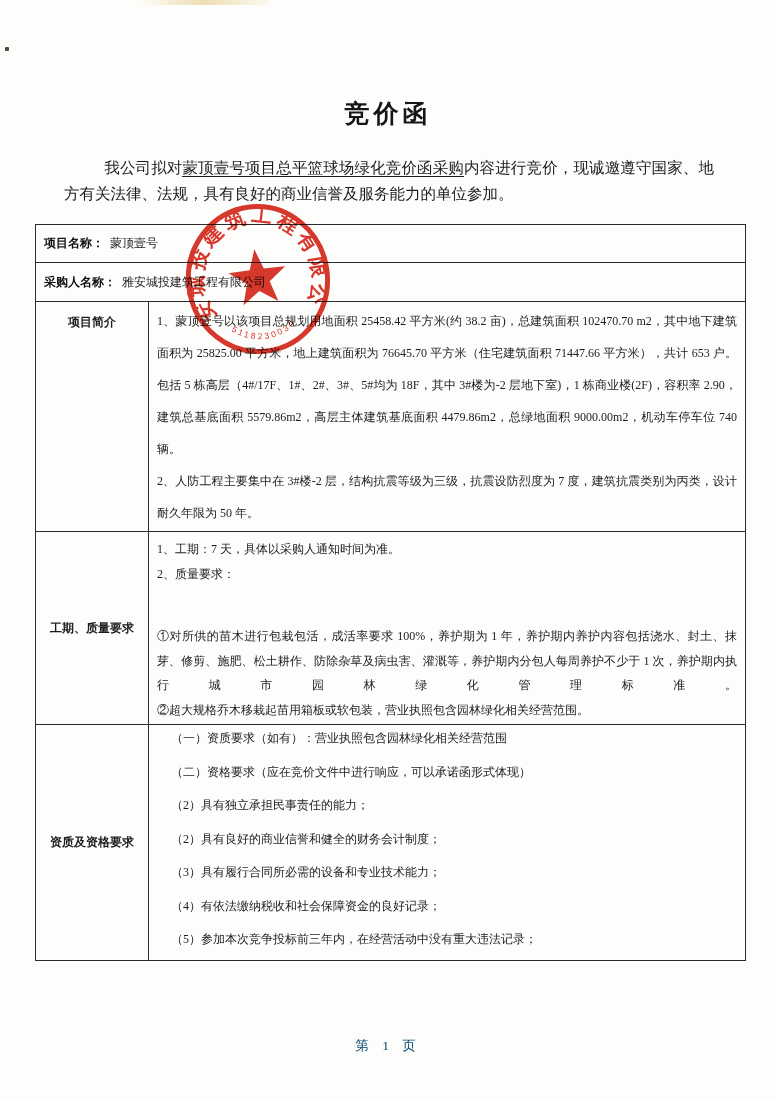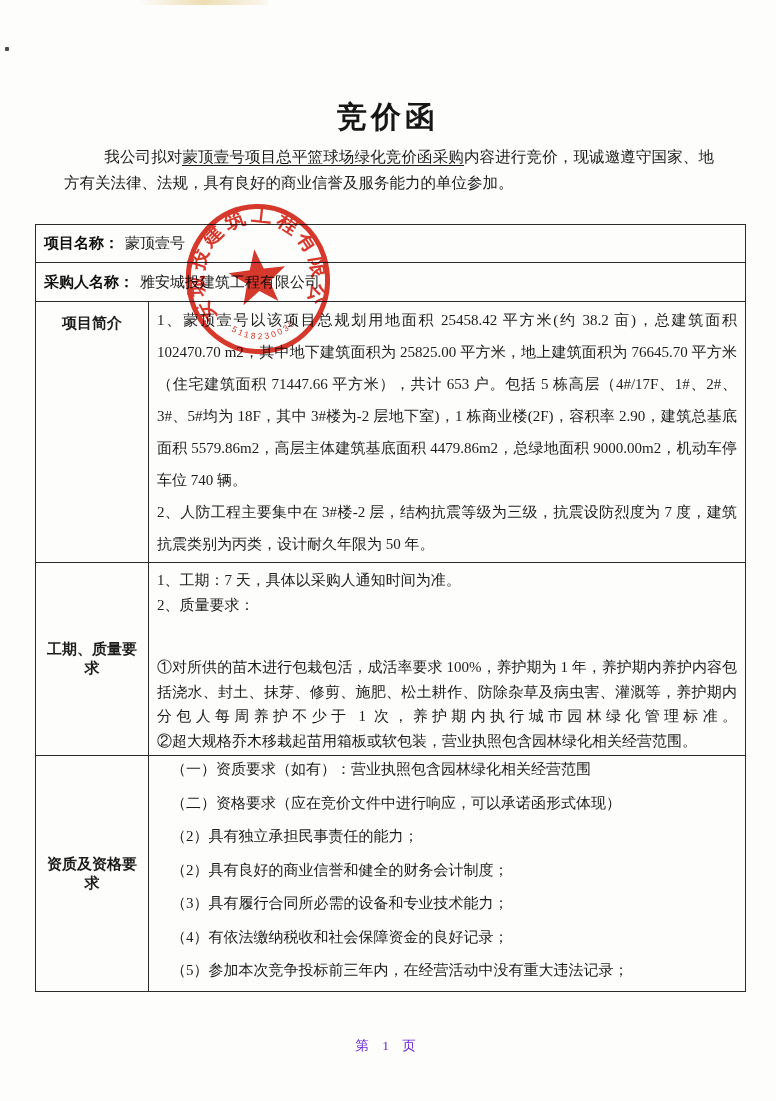--- a/index.html
+++ b/index.html
@@ -14,37 +14,37 @@
   .artifact-speck{
     position:absolute; left:5px; top:47px; width:4px; height:4px;
     background:#4a4a44; border-radius:1px;
   }
   .artifact-smudge{
     position:absolute; left:138px; top:0; width:130px; height:5px;
     background:linear-gradient(90deg, rgba(226,196,120,0), rgba(226,196,120,.55), rgba(226,196,120,.1));
   }
   .doc-title{
     position:absolute; top:97px; left:0; width:100%;
-    text-align:center; font-size:30px; font-weight:bold; letter-spacing:4px;
+    text-align:center; font-size:25px; font-weight:bold; letter-spacing:4px;
     color:#161616;
   }
   .intro{
-    position:absolute; top:144px; left:64px; width:650px;
+    position:absolute; top:155px; left:64px; width:650px;
     font-size:15.5px; line-height:26px; text-indent:2.6em;
     text-align:justify; color:#1b1b1b;
   }
   .intro .u{ border-bottom:1.3px solid #1b1b1b; }
   table.main{
     position:absolute; left:35px; top:224px; width:710px;
     border-collapse:collapse; table-layout:fixed;
   }
   table.main td{
     border:1.6px solid #2b2b2b;
     vertical-align:middle;
-    font-size:15px;
+    font-size:12px;
     padding:2px 8px;
     overflow:hidden;
   }
   .lbl{
     font-family:"Liberation Sans", sans-serif;
     font-weight:bold; color:#101010;
   }
   td.head-cell{ text-align:left; }
   td.head-cell .inline-val{ font-family:"Liberation Serif", serif; font-weight:normal; padding-left:6px; }
   td.label-col{
@@ -54,21 +54,21 @@
   td.content-col{ padding:4px 12px 4px 10px; }
   .overview-text p{ text-align:justify; line-height:32px; }
   .scope-text div{ line-height:26px; }
   .schedule-text p{ line-height:24.5px; text-align:justify; }
   .schedule-text p.stretch{ text-align-last:justify;margin-top:38px; }
   .qual-text p{ line-height:22px; margin:0 0 11.5px 0; }
   .qual-text p:last-child{ margin-bottom:8px; }
   .qual-text .b{ font-weight:normal;margin-top:36px; }
   .page-footer{
     position:absolute; top:1037px; left:0; width:100%;
-    text-align:center; font-size:13.5px; letter-spacing:5px; color:#6d28d9;
+    text-align:center; font-size:13.5px; letter-spacing:5px; color:#0c4a6e;
   }
   .seal{
     position:absolute; left:183px; top:203px; width:150px; height:153px;
     transform:rotate(-7deg);
     mix-blend-mode:multiply;
     opacity:.93;
     pointer-events:none;
   }
 </style>
 </head>

